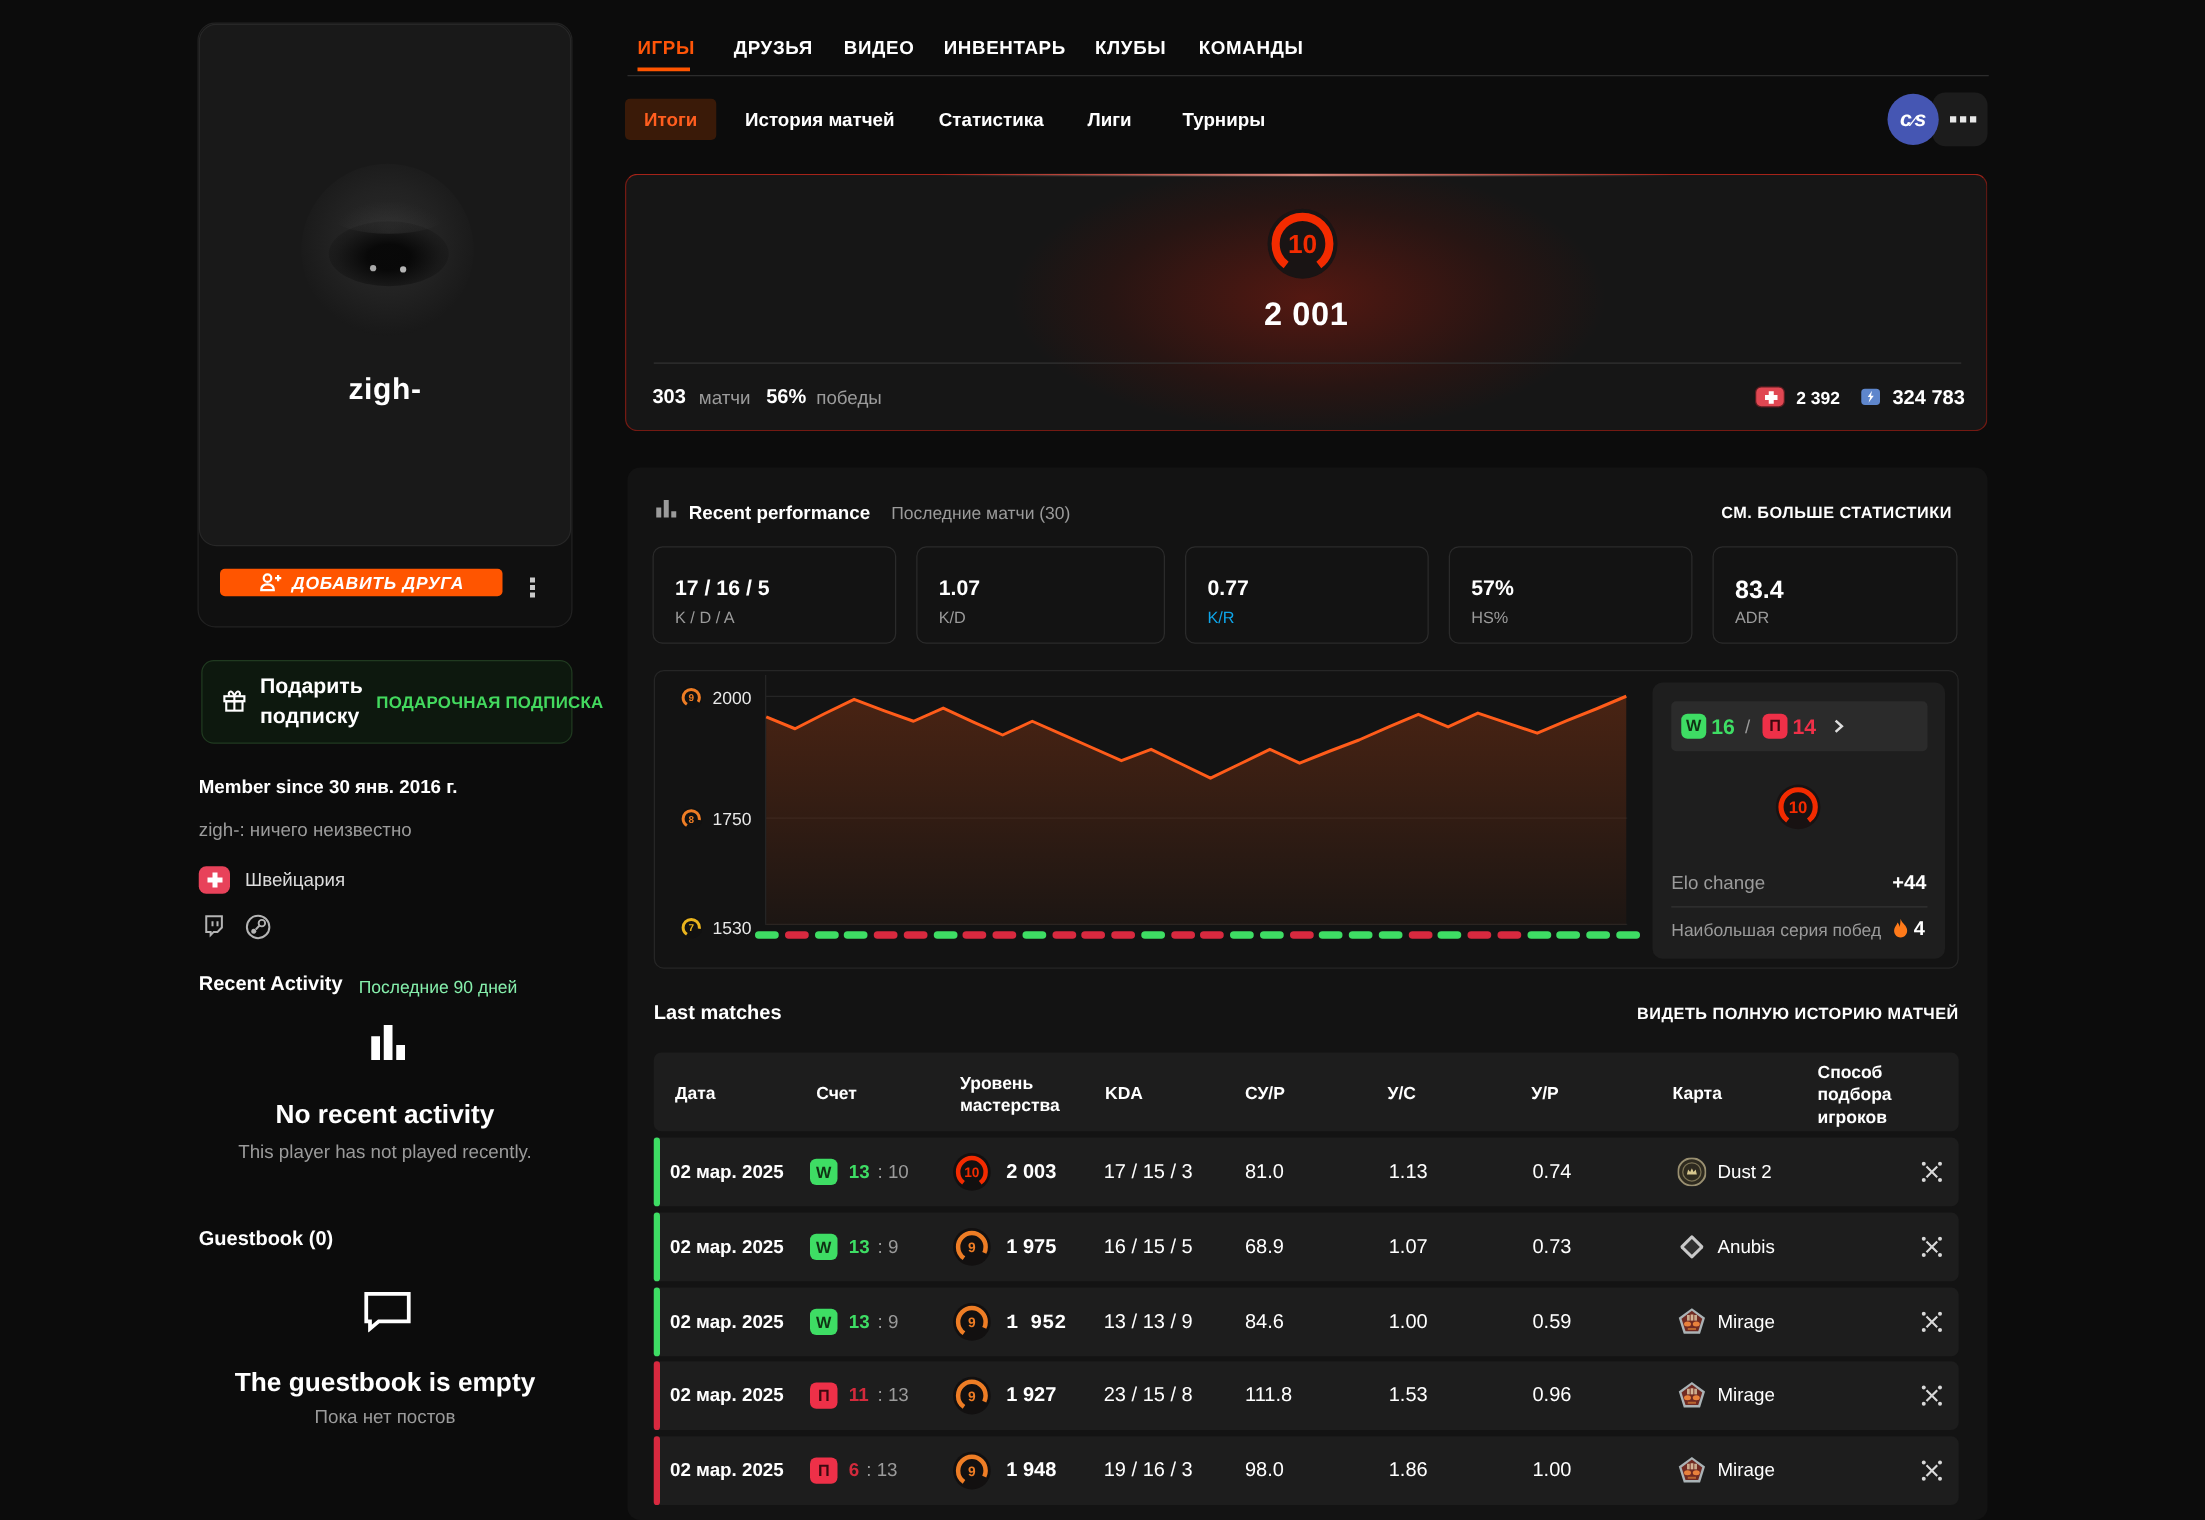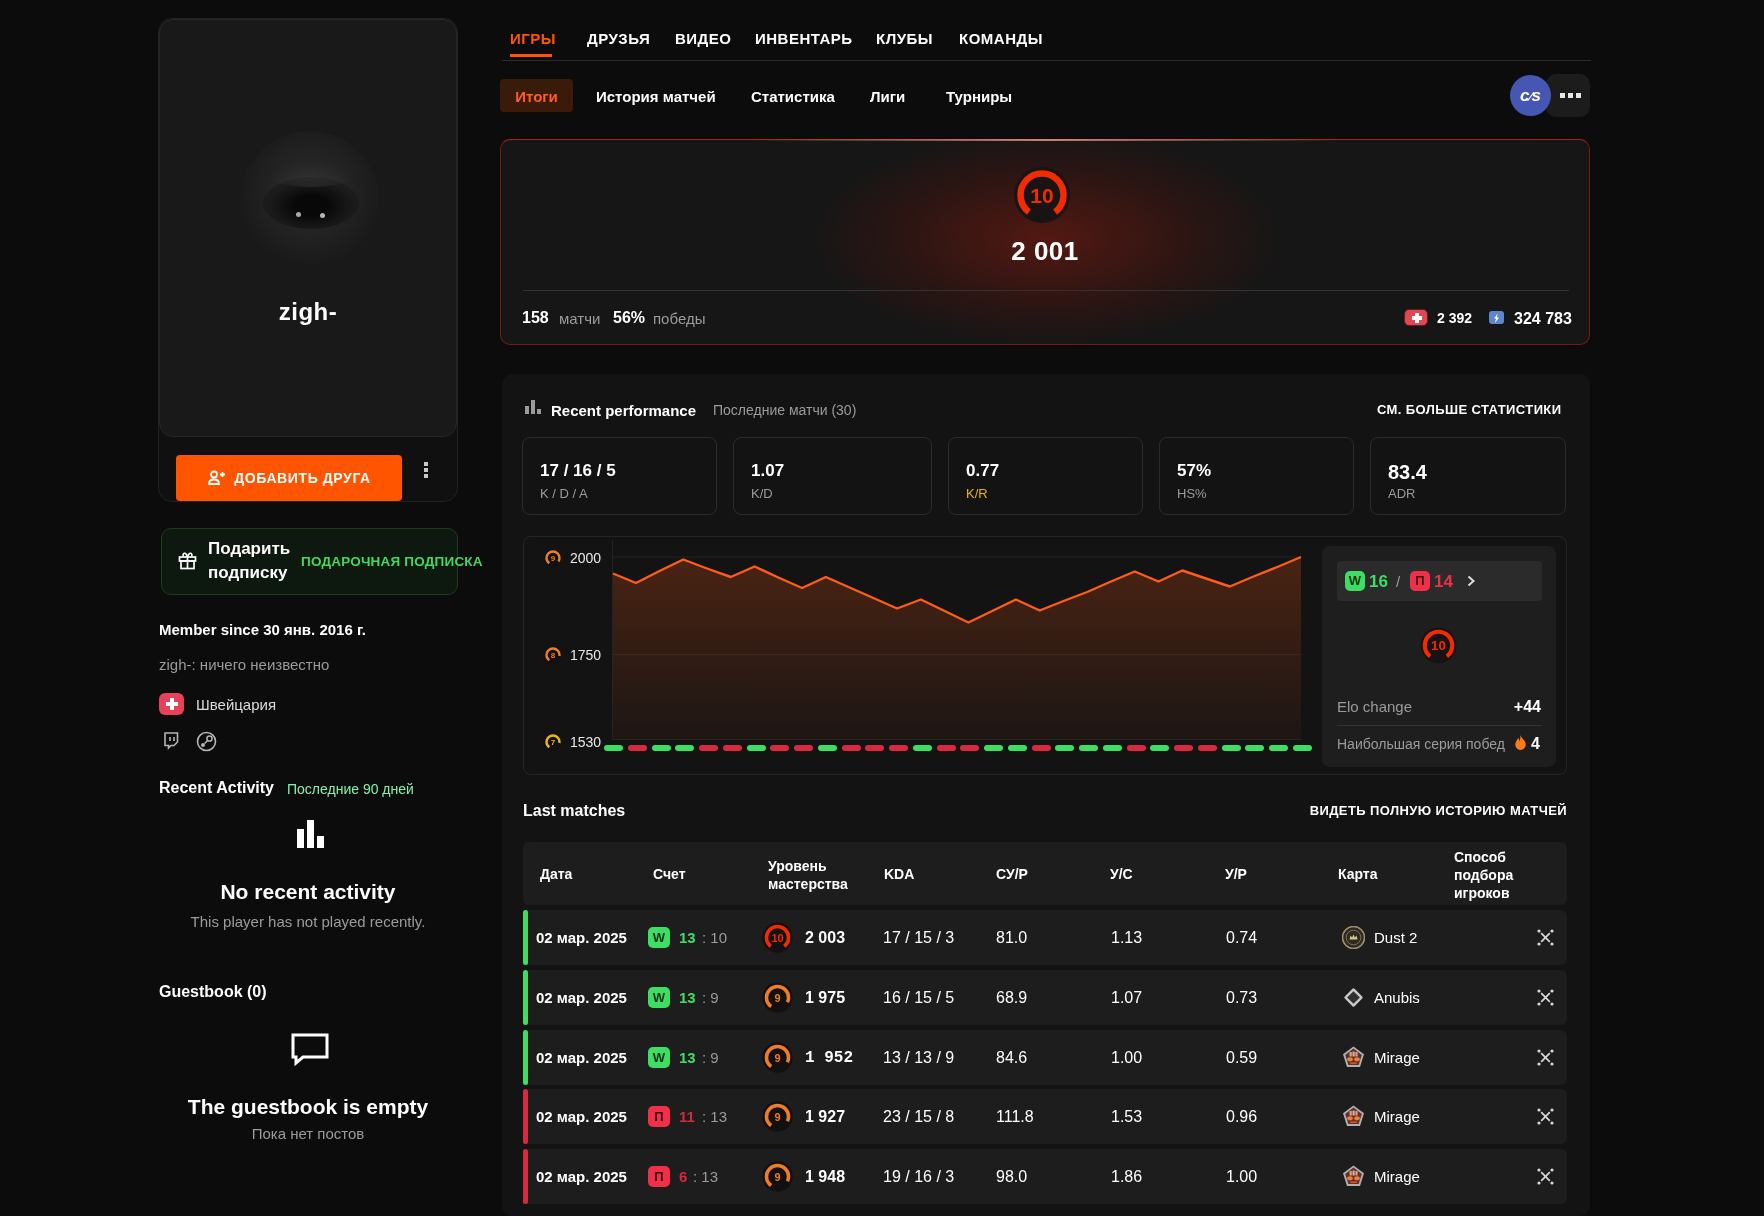--- a/index.html
+++ b/index.html
@@ -15,21 +15,21 @@
 <div class="abs" style="left:159px; top:19px; width:298px; height:418px; background:#191919; border:1px solid #272727; border-radius:14px;"></div>
 
 <div class="abs" style="left:241px; top:131px; width:138px; height:138px; border-radius:50%; background:radial-gradient(circle at 50% 45%, #2b2b2b 0%, #222 42%, #191919 72%, #121212 100%); overflow:hidden;">
   <div class="abs" style="left:22px; top:46px; width:96px; height:52px; border-radius:50%; background:radial-gradient(ellipse at 50% 55%, rgba(5,5,5,0.9) 25%, rgba(18,18,18,0.55) 60%, transparent 85%);"></div>
   <div class="abs" style="left:26px; top:30px; width:88px; height:26px; border-radius:50%; background:radial-gradient(ellipse at 50% 100%, rgba(80,80,80,0.28), transparent 72%);"></div>
   <div class="abs" style="left:55px; top:81px; width:5px; height:5px; border-radius:50%; background:#a9a9a9;"></div>
   <div class="abs" style="left:79px; top:82px; width:5px; height:5px; border-radius:50%; background:#b5b5b5;"></div>
 </div>
 <div class="abs bold" style="left:158px; top:298px; width:300px; text-align:center; font-size:24px; letter-spacing:0.5px;">zigh-</div>
 
-<div class="abs" style="left:176px; top:455px; width:226px; height:46px; background:#f50; border-radius:4px; display:flex; align-items:center; justify-content:center;">
+<div class="abs" style="left:176px; top:455px; width:226px; height:22px; background:#f50; border-radius:4px; display:flex; align-items:center; justify-content:center;font-style:italic;">
   <svg width="19" height="16" viewBox="0 0 19 16" style="margin-right:8px">
     <circle cx="7" cy="4.5" r="3" fill="none" stroke="#fff" stroke-width="1.8"></circle>
     <path d="M2 14 C2 10.7 4.2 9.5 7 9.5 C9.8 9.5 12 10.7 12 14 Z" fill="none" stroke="#fff" stroke-width="1.8"></path>
     <path d="M15.5 2 v5 M13 4.5 h5" stroke="#fff" stroke-width="1.8"></path>
   </svg>
   <span class="bold" style="font-size:14px; letter-spacing:0.6px;">ДОБАВИТЬ ДРУГА</span>
 </div>
 <div class="abs" style="left:424px; top:462px; width:4px; height:4px; background:#c9c9c9; box-shadow:0 6px 0 #c9c9c9, 0 12px 0 #c9c9c9;"></div>
 
 <div class="abs" style="left:161px; top:528px; width:297px; height:67px; background:#0d180e; border:1px solid #203a20; border-radius:10px;"></div>
@@ -104,21 +104,21 @@
   <div class="abs" style="left:22px; top:150px; width:1046px; height:1px; background:#323232;"></div>
 </div>
 <div class="abs" style="left:750px; top:139px; width:590px; height:2px; background:linear-gradient(90deg, transparent, rgba(226,146,134,0.85) 50%, transparent);"></div>
 
 <svg class="abs" style="left:1013px; top:166px;" width="58" height="58" viewBox="0 0 58 58">
   <circle cx="29" cy="29" r="28" fill="#191414"></circle>
   <circle cx="29" cy="29" r="21.5" fill="none" stroke="#f32b00" stroke-width="6.5" pathLength="360" stroke-dasharray="285 75" stroke-dashoffset="-127.5"></circle>
   <text x="29" y="36.5" text-anchor="middle" font-family="Liberation Sans, sans-serif" font-size="21" font-weight="bold" fill="#f32b00">10</text>
 </svg>
 <div class="abs bold" style="left:945px; top:236px; width:200px; text-align:center; font-size:26px; letter-spacing:0.5px;">2 001</div>
-<div class="abs bold" style="left:522px; top:309px; font-size:16px;">158</div>
+<div class="abs bold" style="left:522px; top:309px; font-size:16px;">303</div>
 <div class="abs" style="left:559px; top:310px; font-size:15px; color:#9b9b9b;">матчи</div>
 <div class="abs bold" style="left:613px; top:309px; font-size:16px;">56%</div>
 <div class="abs" style="left:653px; top:310px; font-size:15px; color:#9b9b9b;">победы</div>
 <div class="abs" style="left:1404px; top:309px; width:24px; height:17px; background:#e0475299; border:1px solid #5a1d20; border-radius:5px; background-color:#e04752;">
   <div class="abs" style="left:10px; top:3.4px; width:4px; height:10px; background:#fff;"></div>
   <div class="abs" style="left:7px; top:6.4px; width:10px; height:4px; background:#fff;"></div>
 </div>
 <div class="abs bold" style="left:1437px; top:310px; font-size:14px;">2 392</div>
 <div class="abs" style="left:1489px; top:311px; width:15px; height:13px; background:#5e86cc; border-radius:3px;">
   <svg width="15" height="13" viewBox="0 0 15 13">
@@ -139,21 +139,21 @@
 <div class="abs" style="left:522px; top:437px; width:195px; height:78px; border:1px solid #2b2b2b; border-radius:8px;"></div>
 <div class="abs" style="left:733px; top:437px; width:199px; height:78px; border:1px solid #2b2b2b; border-radius:8px;"></div>
 <div class="abs" style="left:948px; top:437px; width:195px; height:78px; border:1px solid #2b2b2b; border-radius:8px;"></div>
 <div class="abs" style="left:1159px; top:437px; width:195px; height:78px; border:1px solid #2b2b2b; border-radius:8px;"></div>
 <div class="abs" style="left:1370px; top:437px; width:196px; height:78px; border:1px solid #2b2b2b; border-radius:8px;"></div>
 <div class="abs bold" style="left:540px; top:461px; font-size:17px;">17 / 16 / 5</div>
 <div class="abs" style="left:540px; top:486px; font-size:13px; color:#9b9b9b;">K / D / A</div>
 <div class="abs bold" style="left:751px; top:461px; font-size:17px;">1.07</div>
 <div class="abs" style="left:751px; top:486px; font-size:13px; color:#9b9b9b;">K/D</div>
 <div class="abs bold" style="left:966px; top:461px; font-size:17px;">0.77</div>
-<div class="abs" style="left:966px; top:486px; font-size:13px; color:#eab308;">K/R</div>
+<div class="abs" style="left:966px; top:486px; font-size:13px; color:#0ea5e9;">K/R</div>
 <div class="abs bold" style="left:1177px; top:461px; font-size:17px;">57%</div>
 <div class="abs" style="left:1177px; top:486px; font-size:13px; color:#9b9b9b;">HS%</div>
 <div class="abs bold" style="left:1388px; top:461px; font-size:20px;">83.4</div>
 <div class="abs" style="left:1388px; top:486px; font-size:13px; color:#9b9b9b;">ADR</div>
 
 <div class="abs" style="left:523px; top:536px; width:1044px; height:239px; border:1px solid #262626; border-radius:8px;"></div>
 
 <svg class="abs" style="left:544px; top:549px;" width="18" height="18" viewBox="0 0 18 18">
   <circle cx="9" cy="9" r="8.8" fill="#111"></circle>
   <circle cx="9" cy="9" r="6.5" fill="none" stroke="#ee7d25" stroke-width="2.4" pathLength="360" stroke-dasharray="268 92" stroke-dashoffset="-125"></circle>

